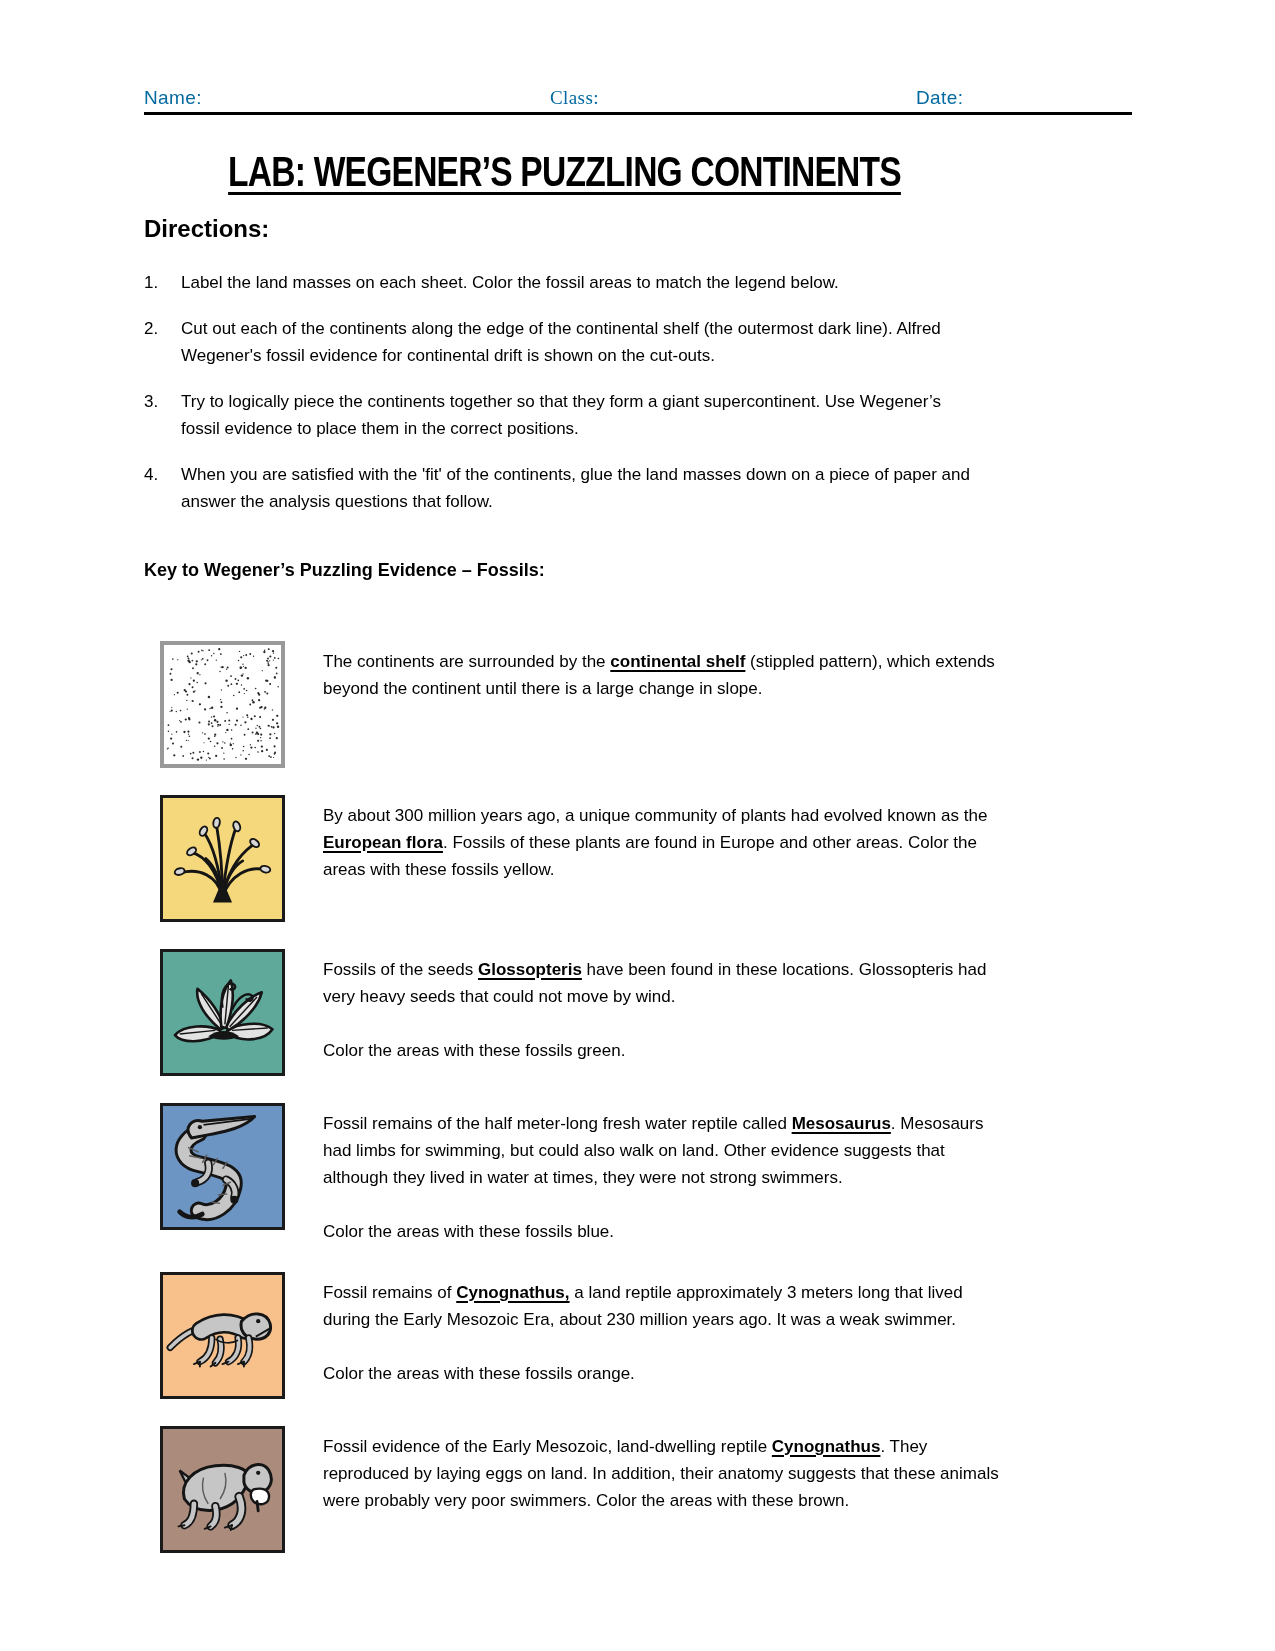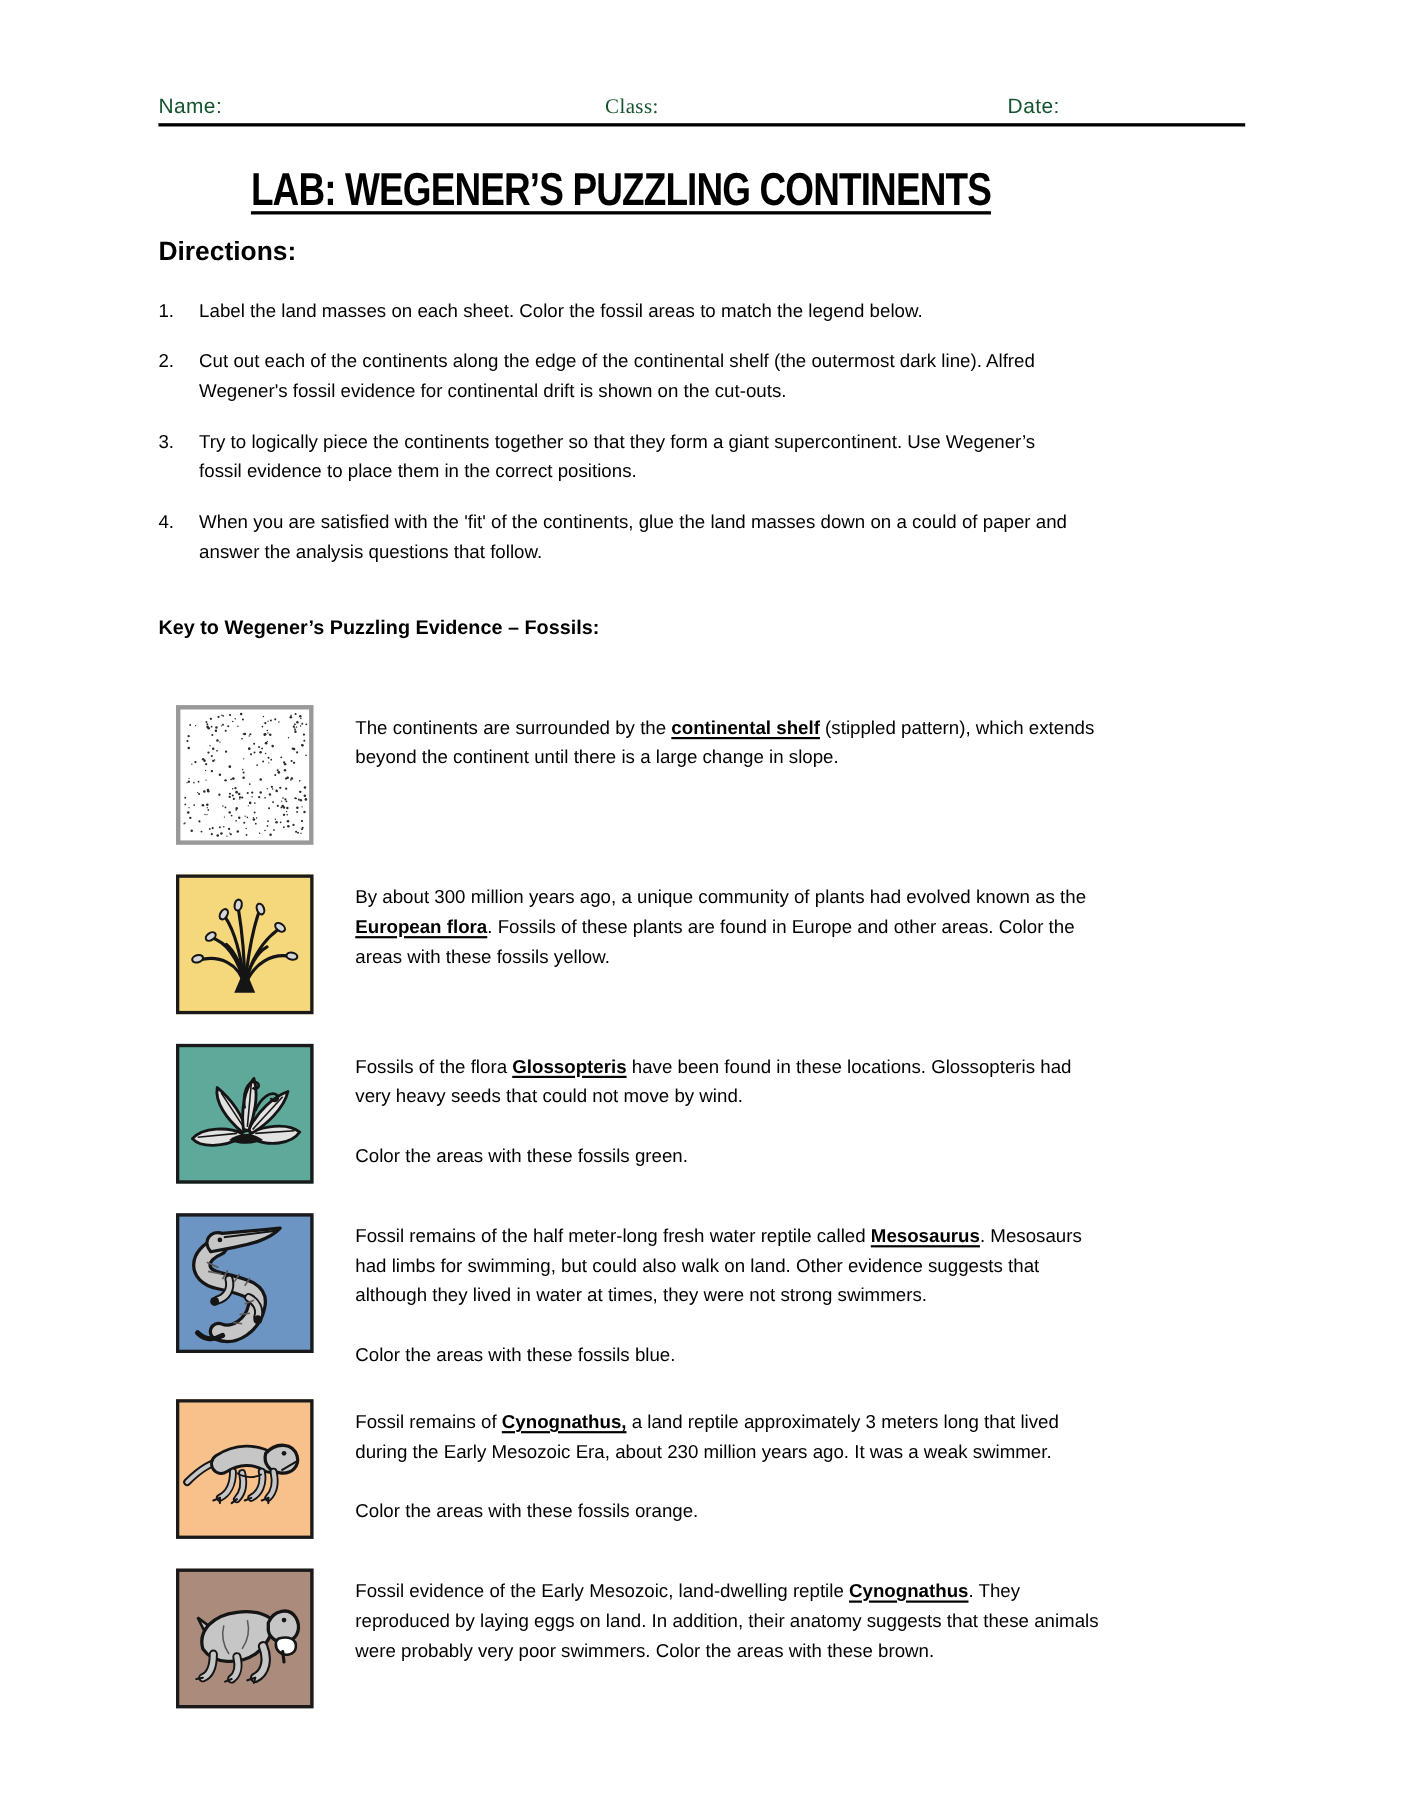--- a/index.html
+++ b/index.html
@@ -4,21 +4,21 @@
 <style>
   * { margin:0; padding:0; box-sizing:border-box; }
   html,body { background:#ffffff; }
   body {
     width:1275px; height:1651px; position:relative;
     font-family:"Liberation Sans", sans-serif; color:#000;
   }
   .page { position:absolute; inset:0; background:#fff; }
 
   
-  .hdr-label { position:absolute; top:87px; font-size:19px; letter-spacing:0.4px; color:#14532d; }
+  .hdr-label { position:absolute; top:87px; font-size:19px; letter-spacing:0.4px; color:#0369a1; }
   .lbl-name  { left:144px; }
   .lbl-class { left:550px;font-family:Liberation Serif, serif; }
   .lbl-date  { left:916px; }
   .header-rule { position:absolute; left:144px; top:112px; width:988px; height:0; border-top:3px solid #000; }
 
   
   .title-wrap { position:absolute; top:148px; left:144px; width:988px; text-align:left; }
   .title-inner {
     display:inline-block; font-size:42px; font-weight:800; letter-spacing:-1px;
     transform:scaleX(0.80); transform-origin:center;
@@ -77,21 +77,21 @@
     <div class="dir-item">
       <span class="dir-num">2.</span>
       <span class="dir-text">Cut out each of the continents along the edge of the continental shelf (the outermost dark line). Alfred Wegener's fossil evidence for continental drift is shown on the cut-outs.</span>
     </div>
     <div class="dir-item">
       <span class="dir-num">3.</span>
       <span class="dir-text">Try to logically piece the continents together so that they form a giant supercontinent.  Use Wegener’s fossil evidence to place them in the correct positions.</span>
     </div>
     <div class="dir-item">
       <span class="dir-num">4.</span>
-      <span class="dir-text">When you are satisfied with the 'fit' of the continents, glue the land masses down on a could of paper and answer the analysis questions that follow.</span>
+      <span class="dir-text">When you are satisfied with the 'fit' of the continents, glue the land masses down on a piece of paper and answer the analysis questions that follow.</span>
     </div>
 
     <p class="key-heading">Key to Wegener’s Puzzling Evidence – Fossils:</p>
 
     <div class="legend">
 
       <div class="legend-row">
         <div class="legend-box shelf" style="background-color: rgb(255, 255, 255); border-color: rgb(153, 153, 153);">
           <svg viewBox="0 0 100 100">
             <g id="stipple-dots">
@@ -412,21 +412,21 @@
               <path d="M55,27 L52,60"></path>
             </g>
             <g fill="none" stroke="#151515" stroke-width="2">
               <path d="M50,46 C48,34 52,24 59,26 C63,28 59,33 56,30"></path>
               <path d="M58,48 C62,38 70,32 75,36 C77,40 71,42 70,38"></path>
             </g>
             <path d="M38,70 C46,64 56,64 64,70 C56,74 46,74 38,70 Z" fill="#151515"></path>
           </svg>
         </div>
         <div class="legend-text">
-          <p><span>Fossils of the flora </span><span class="term">Glossopteris</span><span> have been found in these locations. Glossopteris had very heavy seeds that could not move by wind.</span></p>
+          <p><span>Fossils of the seeds </span><span class="term">Glossopteris</span><span> have been found in these locations. Glossopteris had very heavy seeds that could not move by wind.</span></p>
           <p>Color the areas with these fossils green.</p>
         </div>
       </div>
 
       <div class="legend-row gap-lg">
         <div class="legend-box" style="background-color: rgb(109, 149, 195); border-color: rgb(26, 26, 26);">
           <svg viewBox="0 0 100 100">
             <path d="M30,22 C14,28 12,44 30,48 C52,53 62,56 59,68 C56,82 42,92 30,87" fill="none" stroke="#151515" stroke-width="15" stroke-linecap="round"></path>
             <path d="M30,22 C14,28 12,44 30,48 C52,53 62,56 59,68 C56,82 42,92 30,87" fill="none" stroke="#c6c6c6" stroke-width="10" stroke-linecap="round"></path>
             <path d="M33,90 C26,94 19,93 14,88" fill="none" stroke="#151515" stroke-width="4" stroke-linecap="round"></path>

